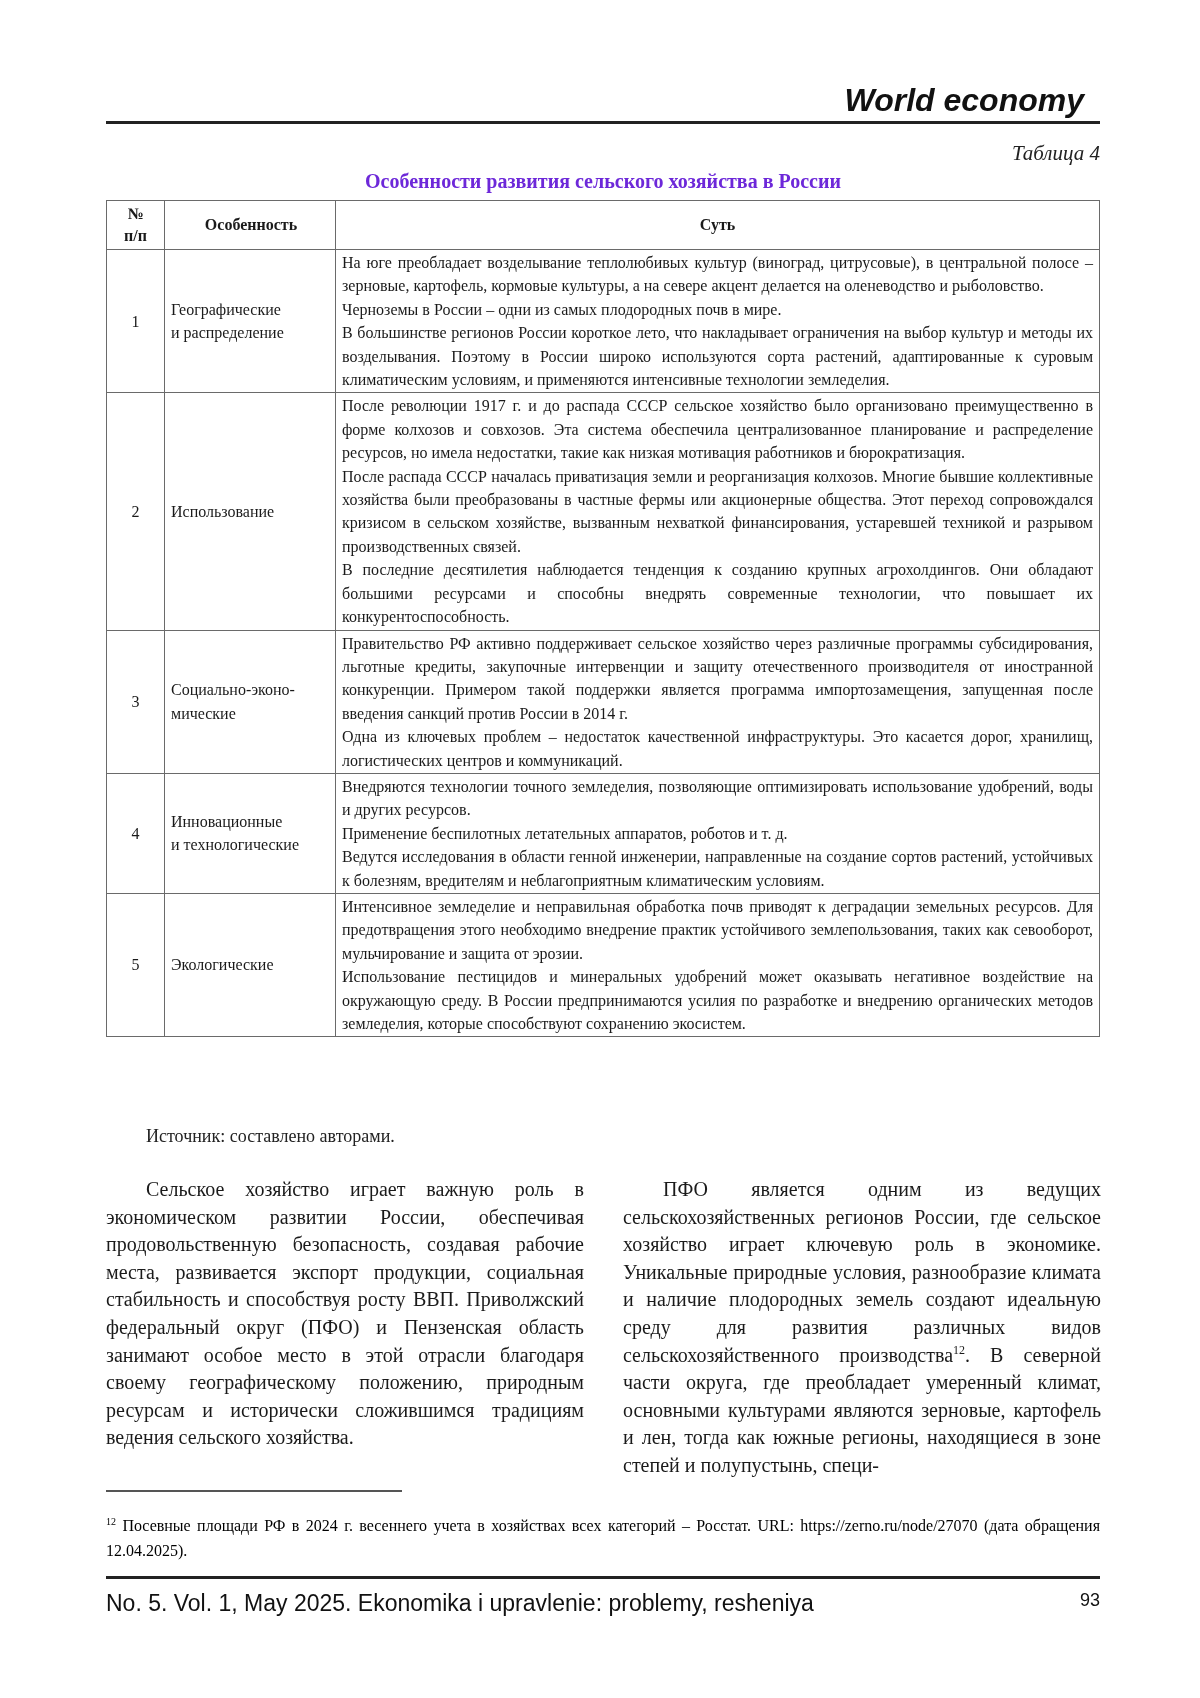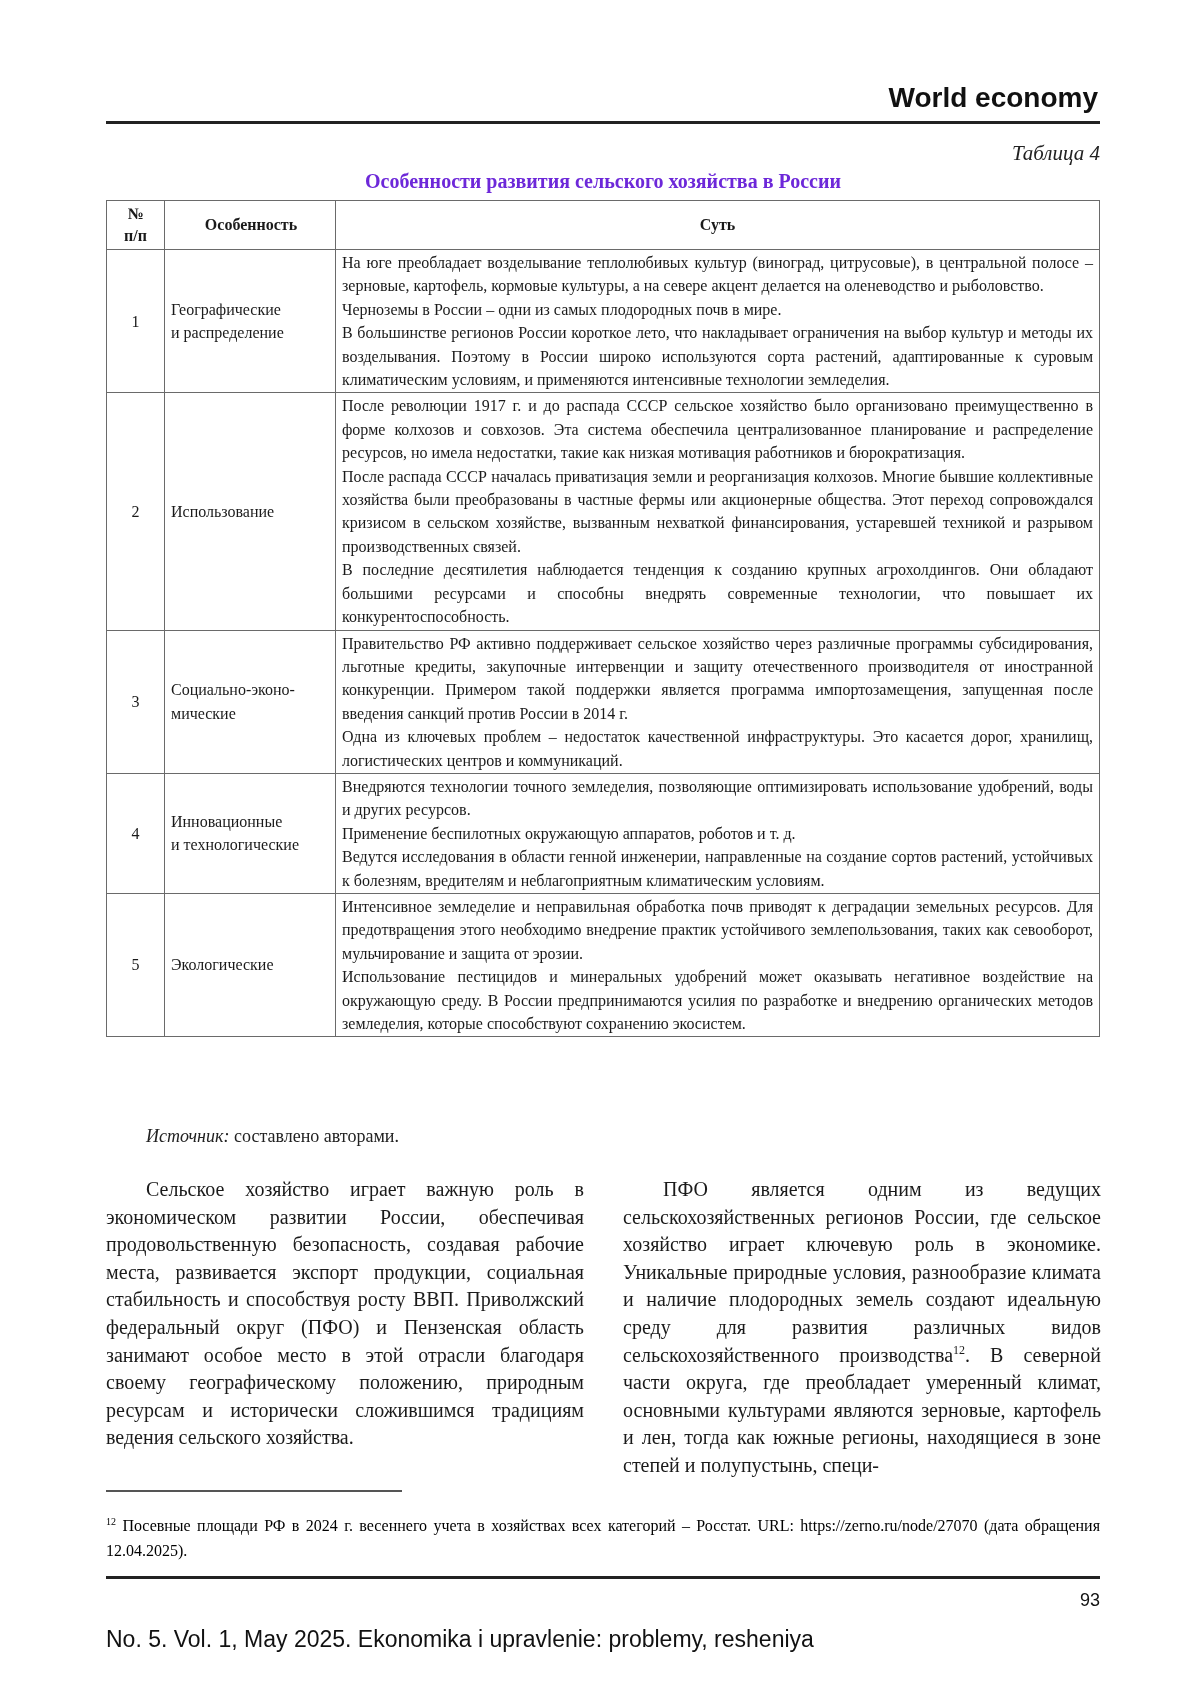--- a/index.html
+++ b/index.html
@@ -1,41 +1,41 @@
 <!DOCTYPE html>
 <html><head>
   <meta charset="utf-8">
   <style>
     html, body { margin: 0; padding: 0; background: #ffffff; }
     body { width: 1200px; height: 1698px; position: relative; overflow: hidden; color: #1a1a1a; }
     .page { position: absolute; left: 106px; top: 0; width: 994px; }
-    .running-head { position: absolute; right: 2px; top: 82px; font-family: "Liberation Sans", sans-serif; font-weight: bold; font-size: 28px; color: #111; }
+    .running-head { position: absolute; right: 16px; top: 82px; font-family: "Liberation Sans", sans-serif; font-weight: bold; font-size: 32px; color: #111; font-style: italic; }
     .head-rule { position: absolute; left: 0; top: 121px; width: 994px; height: 3px; background: #222; }
     .table-label { position: absolute; right: 0; top: 141px; font-family: "Liberation Serif", serif; font-style: italic; font-size: 21px; color: #222; }
     .table-title { position: absolute; left: 0; width: 994px; top: 170px; text-align: center; font-family: "Liberation Serif", serif; font-weight: bold; font-size: 20px; color: #6d28d9; }
     table.main { position: absolute; left: 0; top: 200px; width: 994px; border-collapse: collapse; font-family: "Liberation Serif", serif; font-size: 16px; line-height: 23.4px; color: #1a1a1a; }
     table.main th, table.main td { border: 1.3px solid #6a6a6a; vertical-align: middle; }
     table.main th { font-weight: bold; font-size: 16px; line-height: 22px; padding: 2px 4px; }
     .c-num { width: 49px; text-align: center; }
     .c-feat { width: 160px; text-align: left; padding-left: 6px !important; margin-left: 24px; }
     .c-essence { text-align: justify; padding: 1px 6px 1px 6px !important; }
     td.c-num, td.c-feat { padding: 2px 4px; }
     .essence-para { display: block; text-align: justify; }
     .source { position: absolute; left: 40px; top: 1126px; font-family: "Liberation Serif", serif; font-size: 18px; color: #222; }
-    .source .it { font-style: italic; }
+    .source .it { }
     .col { position: absolute; top: 1176px; width: 478px; font-family: "Liberation Serif", serif; font-size: 20px; line-height: 27.6px; text-align: justify; color: #1a1a1a; }
     .col p { margin: 0; text-indent: 40px; hyphens: auto; }
     .col-left { left: 0; }
     .col-right { left: 517px; }
     sup { font-size: 12px; line-height: 0; }
     .fn-rule { position: absolute; left: 0; top: 1490px; width: 296px; height: 1.5px; background: #555; }
     .footnote { position: absolute; left: 0; top: 1513px; width: 994px; font-family: "Liberation Serif", serif; font-size: 16px; line-height: 25px; color: #000000; text-align: justify; }
     .footnote sup { font-size: 10px; }
     .foot-rule { position: absolute; left: 0; top: 1576px; width: 994px; height: 3px; background: #222; }
-    .foot-journal { position: absolute; left: 0; top: 1590px; font-family: "Liberation Sans", sans-serif; font-size: 23px; color: #111; margin-top: 36px; }
+    .foot-journal { position: absolute; left: 0; top: 1590px; font-family: "Liberation Sans", sans-serif; font-size: 23px; color: #111; }
     .foot-page { position: absolute; right: 0; top: 1590px; font-family: "Liberation Sans", sans-serif; font-size: 18px; color: #111; }
   </style>
 </head>
 <body>
 
 <div class="page">
 
   <div class="running-head">World economy</div>
   <div class="head-rule"></div>
 
@@ -78,21 +78,21 @@
           <td class="c-essence">
             <span class="essence-para">Правительство РФ активно поддерживает сельское хозяйство через различные программы субсидирования, льготные кредиты, закупочные интервенции и защиту отечественного производителя от иностранной конкуренции. Примером такой поддержки является программа импортозамещения, запущенная после введения санкций против России в 2014 г.</span>
             <span class="essence-para">Одна из ключевых проблем – недостаток качественной инфраструктуры. Это касается дорог, хранилищ, логистических центров и коммуникаций.</span>
           </td>
         </tr>
         <tr>
           <td class="c-num">4</td>
           <td class="c-feat"><span>Инновационные</span><br><span>и технологические</span></td>
           <td class="c-essence">
             <span class="essence-para">Внедряются технологии точного земледелия, позволяющие оптимизировать использование удобрений, воды и других ресурсов.</span>
-            <span class="essence-para">Применение беспилотных окружающую аппаратов, роботов и т. д.</span>
+            <span class="essence-para">Применение беспилотных летательных аппаратов, роботов и т. д.</span>
             <span class="essence-para">Ведутся исследования в области генной инженерии, направленные на создание сортов растений, устойчивых к болезням, вредителям и неблагоприятным климатическим условиям.</span>
           </td>
         </tr>
         <tr>
           <td class="c-num">5</td>
           <td class="c-feat"><span>Экологические</span></td>
           <td class="c-essence">
             <span class="essence-para">Интенсивное земледелие и неправильная обработка почв приводят к деградации земельных ресурсов. Для предотвращения этого необходимо внедрение практик устойчивого землепользования, таких как севооборот, мульчирование и защита от эрозии.</span>
             <span class="essence-para">Использование пестицидов и минеральных удобрений может оказывать негативное воздействие на окружающую среду. В России предпринимаются усилия по разработке и внедрению органических методов земледелия, которые способствуют сохранению экосистем.</span>
           </td>

